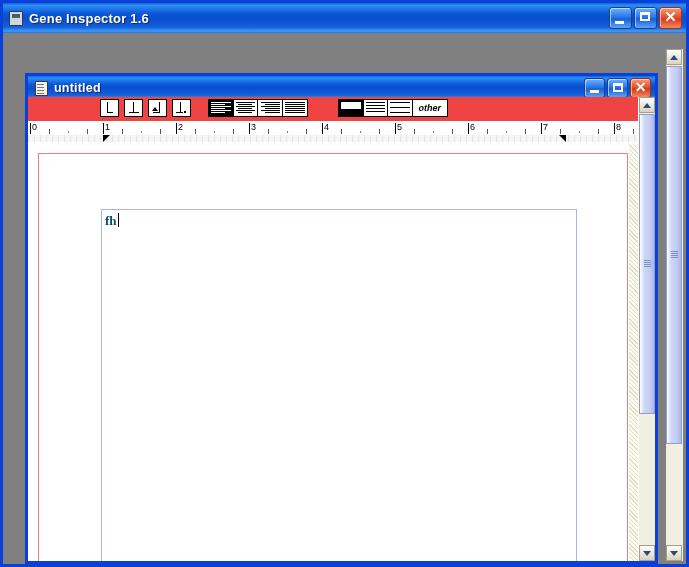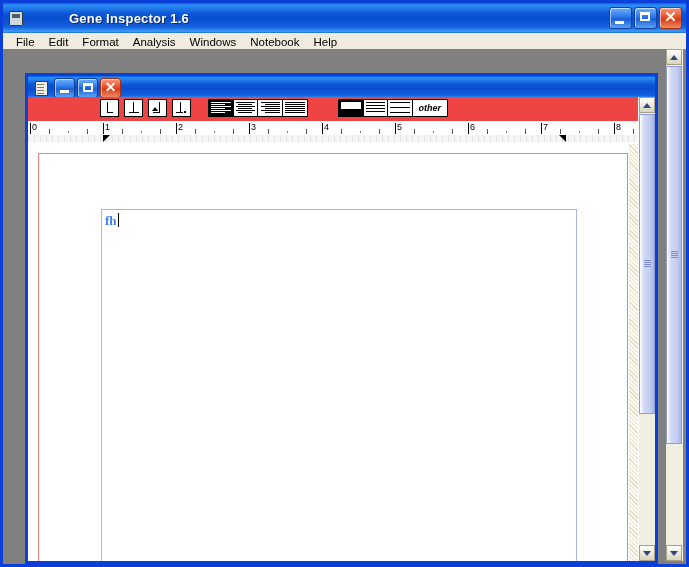--- a/index.html
+++ b/index.html
@@ -26,21 +26,21 @@
   .xp-titlebar {
     position: relative;
     height: 27px;
     background: linear-gradient(to bottom,
       #0c63dd 0%, #2d8ef5 8%, #0b56d6 36%, #0a4ed0 52%,
       #1360dc 80%, #3f9bf7 94%, #1a6ce6 100%);
     display: flex;
     align-items: center;
     overflow: hidden;
   }
-  .xp-titlebar.outer { border-top: 3px solid #0a3fd8; height: 30px; gap: 40px; }
+  .xp-titlebar.outer { border-top: 3px solid #0a3fd8; height: 30px; }
 
   .title-icon {
     width: 16px; height: 16px;
     margin-left: 5px; margin-right: 5px;
     flex: 0 0 auto;
     position: relative;
   }
   .ti-doc {
     position: absolute; left: 2px; top: 1px;
     width: 11px; height: 13px;
@@ -349,21 +349,21 @@
     width: 476px; height: 480px;
     border: 1px solid #aab4e0;
     box-sizing: border-box;
     background: transparent;
   }
   .frame-text {
     position: absolute;
     left: 3px; top: 3px;
     font-size: 13px;
     font-weight: bold;
-    color: #3b82f6;
+    color: #0c4a6e;
     font-family: "Liberation Serif", serif;
     white-space: pre;
     line-height: 16px;
   }
   .caret {
     display: inline-block;
     width: 1px;
     height: 14px;
     background: #000;
     vertical-align: -2px;
@@ -446,38 +446,30 @@
       </div>
       <div class="win-btn">
         <span class="glyph-max"></span>
       </div>
       <div class="win-btn close">
         <span class="glyph-close">✕</span>
       </div>
     </div>
   </div>
 
-  <div class="menubar">
-    <div class="menu-item">File</div>
-    <div class="menu-item">Edit</div>
-    <div class="menu-item">Format</div>
-    <div class="menu-item">Analysis</div>
-    <div class="menu-item">Windows</div>
-    <div class="menu-item">Notebook</div>
-    <div class="menu-item">Help</div>
-  </div>
 
   <div class="mdi-area">
 
     <div id="doc-window">
 
       <div class="xp-titlebar">
         <div class="title-icon">
           <div class="ti-doc"></div>
         </div>
+        <div class="window-title inner">untitled</div>
         <div class="win-buttons">
           <div class="win-btn small">
             <span class="glyph-min"></span>
           </div>
           <div class="win-btn small">
             <span class="glyph-max"></span>
           </div>
           <div class="win-btn small close">
             <span class="glyph-close">✕</span>
           </div>

